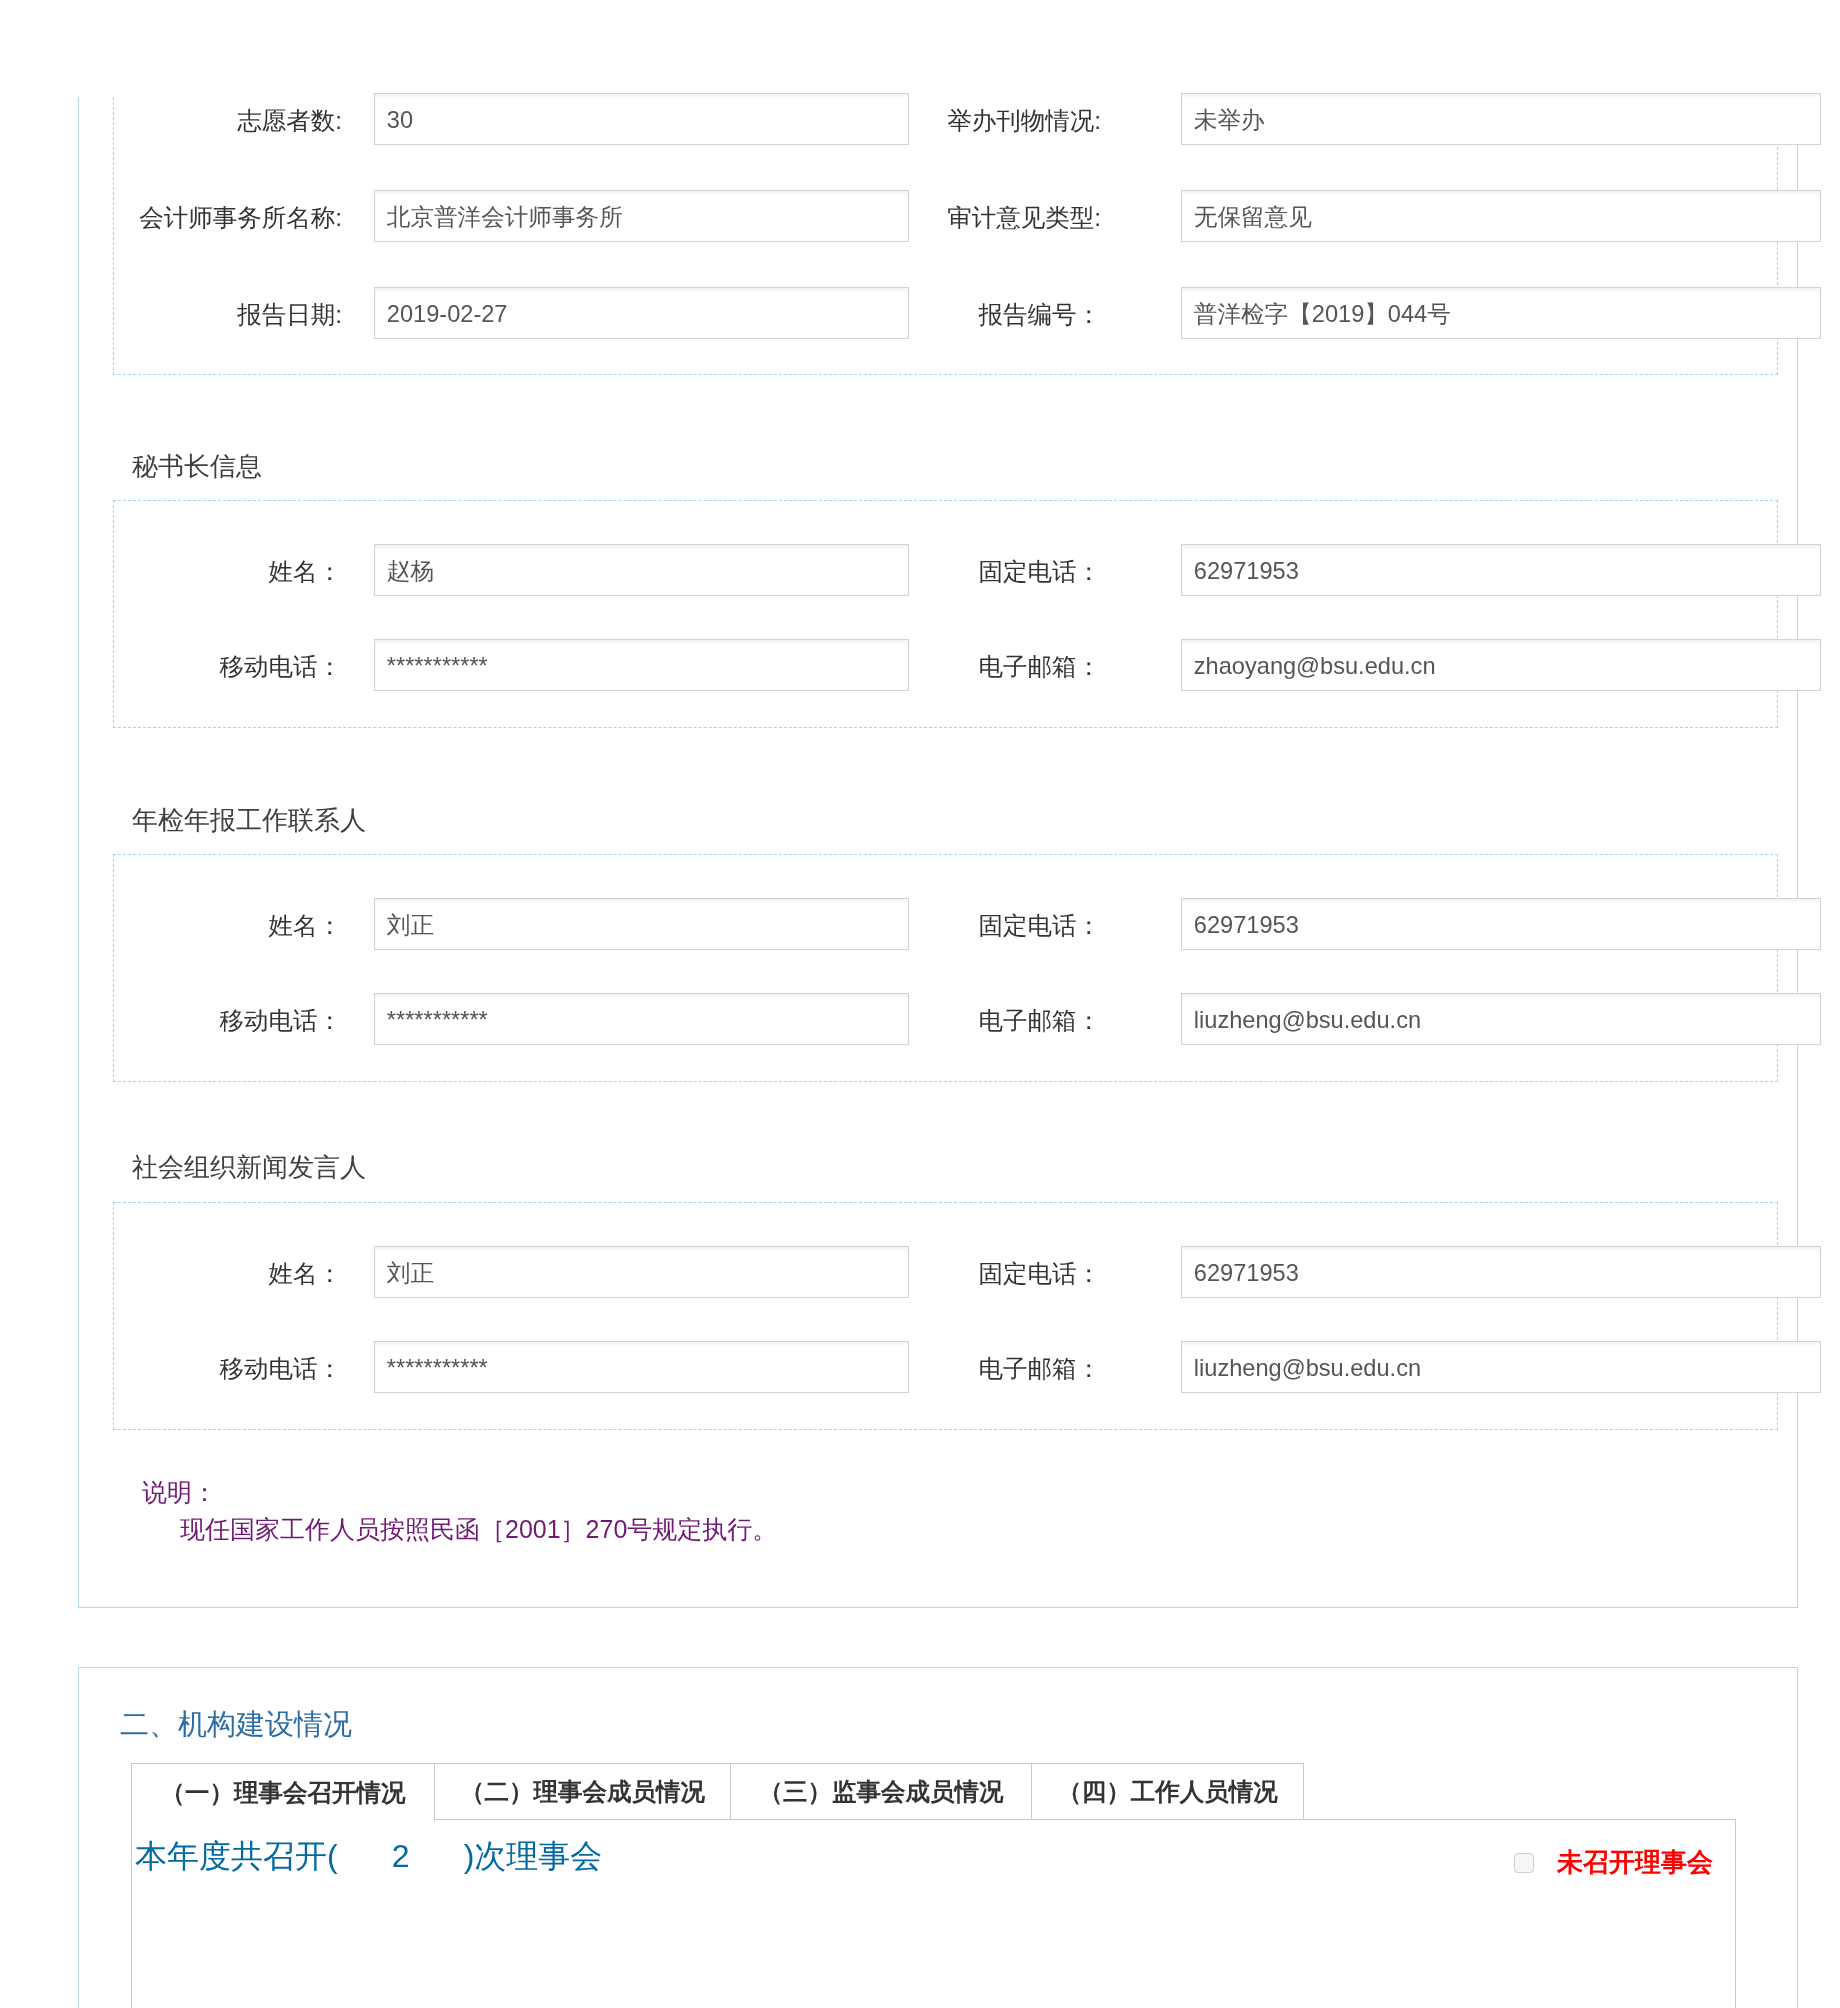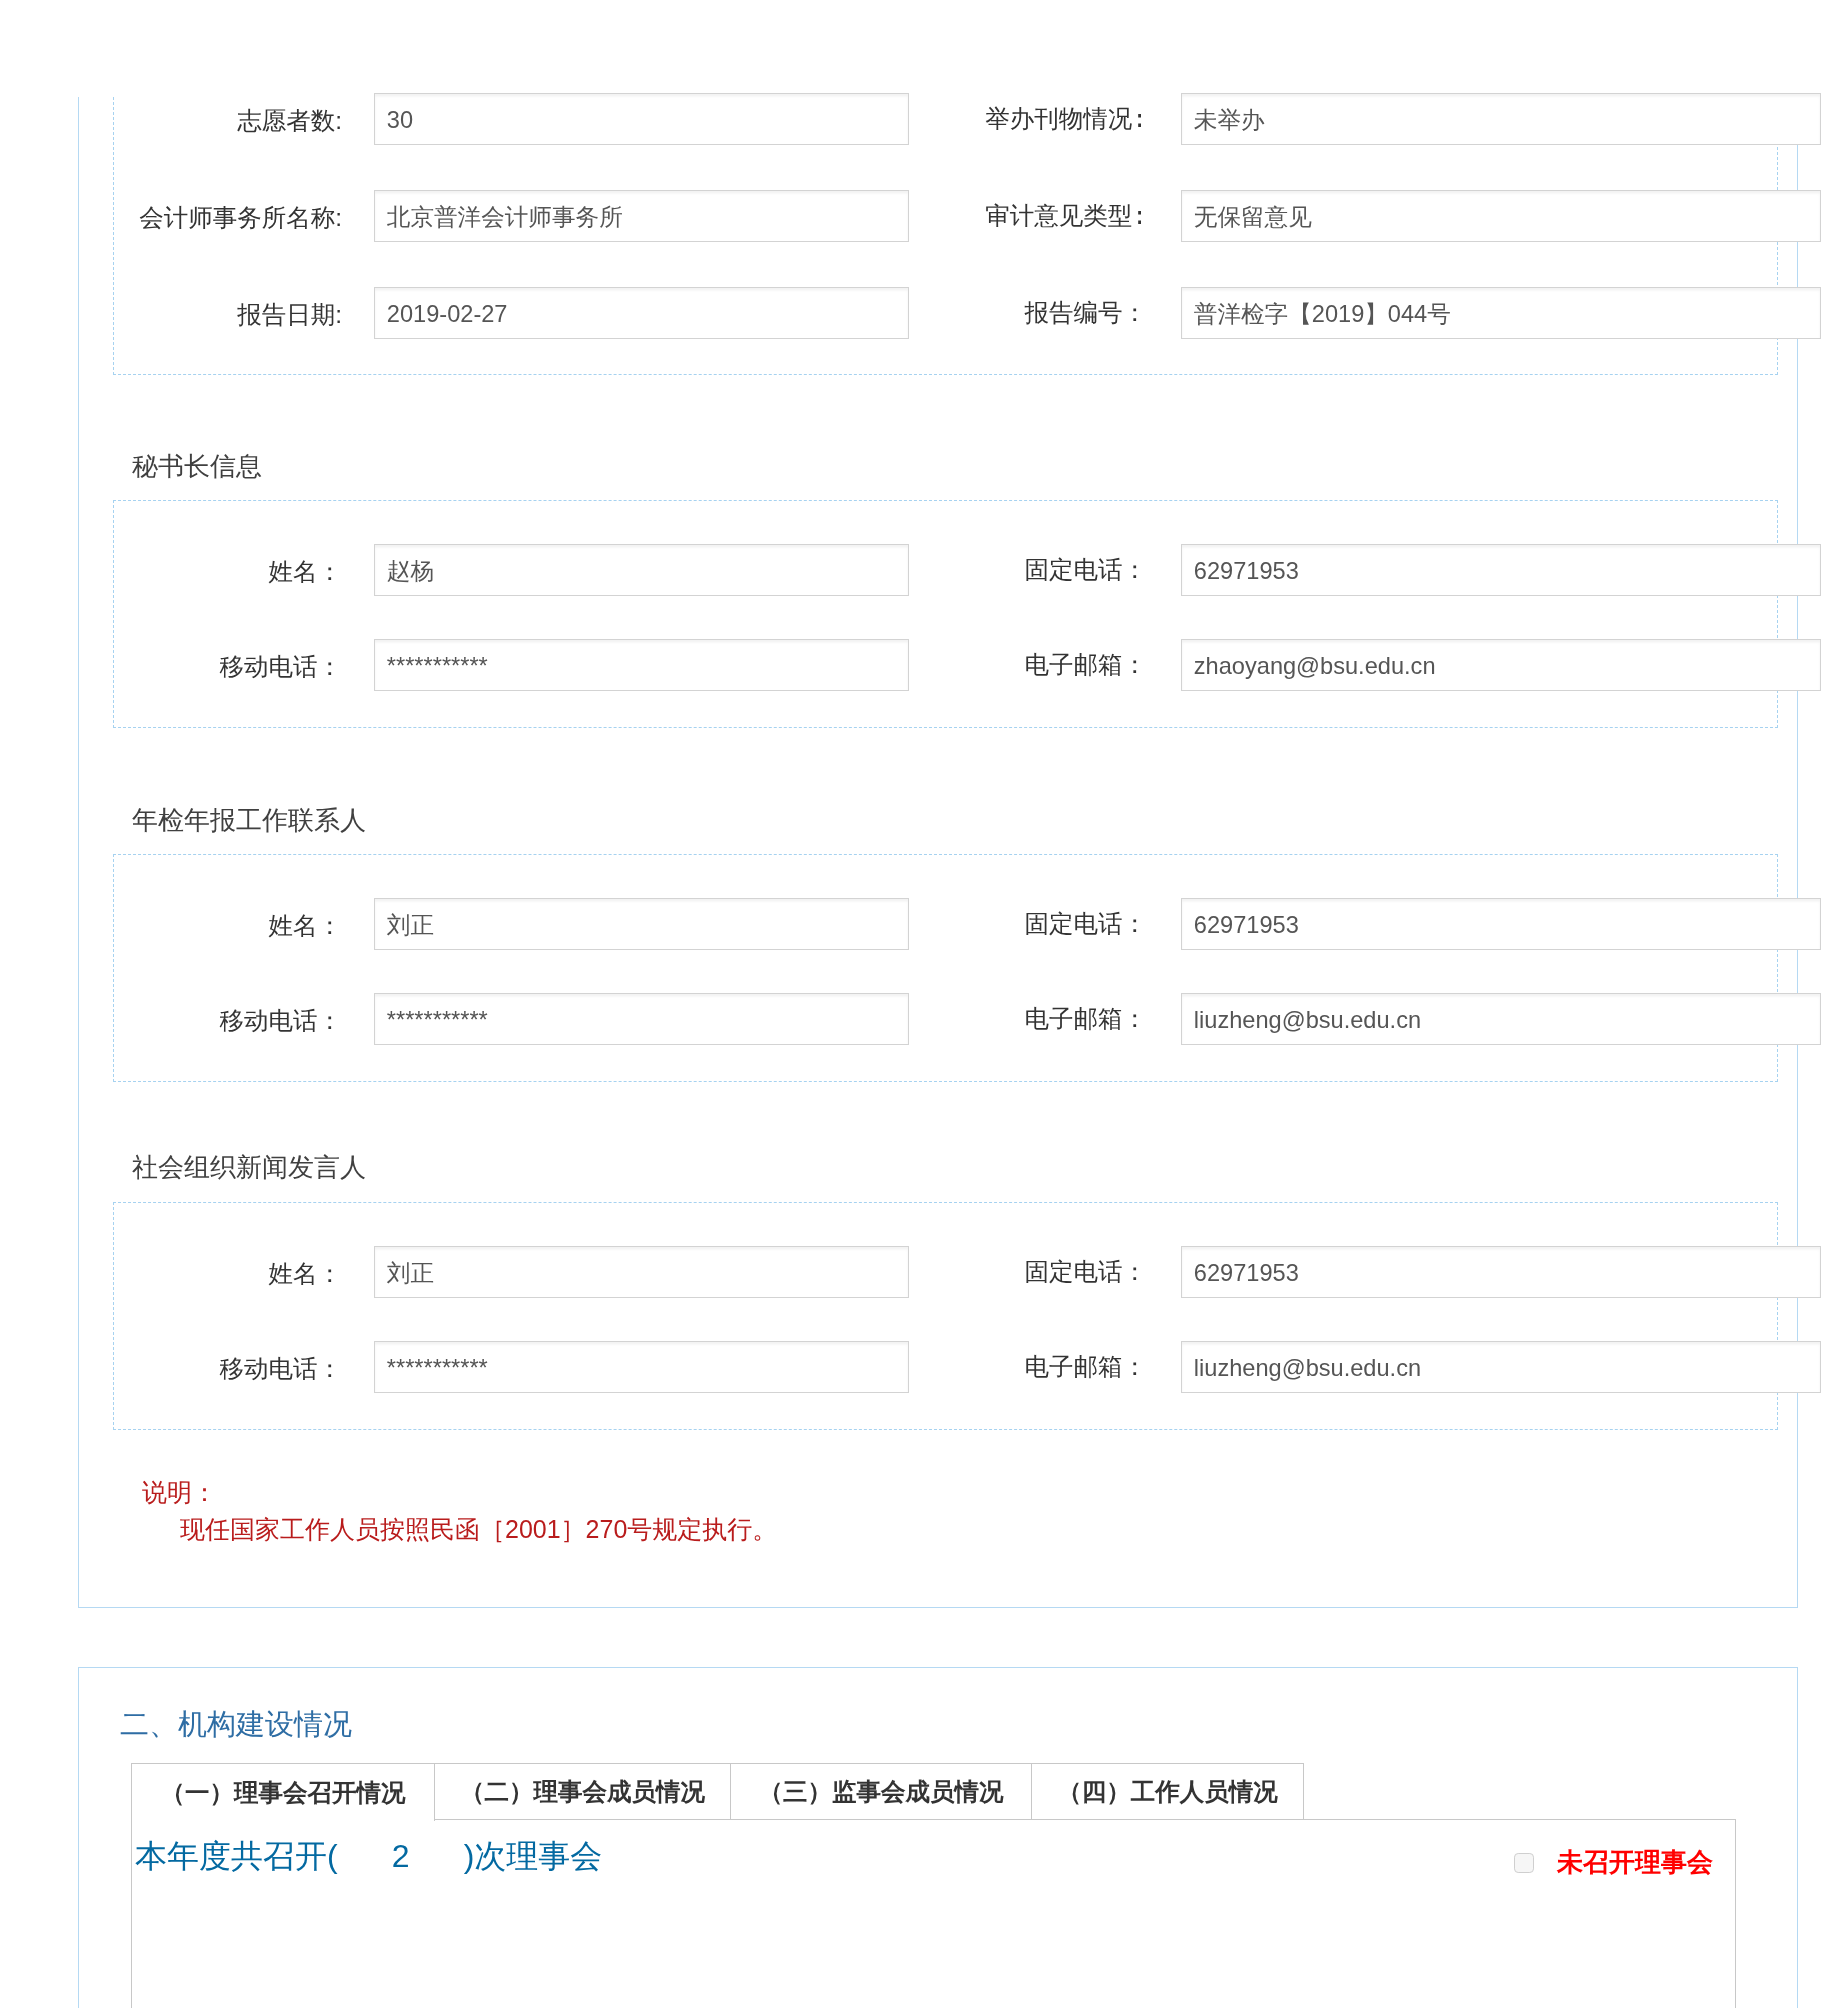--- a/index.html
+++ b/index.html
@@ -16,28 +16,28 @@
   .boxA{top:97px;height:278px;border-top:none;}
   .boxB{top:500px;height:228px;}
   .boxC{top:854px;height:228px;}
   .boxD{top:1202px;height:228px;}
   
   .sec-title{position:absolute;left:132px;font-size:26px;color:#404040;}
   
   .row{position:absolute;left:113px;width:1665px;height:56px;}
   .flabel{position:absolute;top:0;height:56px;line-height:56px;font-size:24.5px;color:#333;text-align:right;white-space:nowrap;}
   .flabel.l1{left:0;width:229px;}
-  .flabel.l2{left:805px;width:229px;font-family:Liberation Mono, monospace;}
+  .flabel.l2{left:759px;width:229px;}
   .finput{position:absolute;top:0;height:52px;line-height:52px;border:1.7px solid #d3d3d3;
           box-shadow:inset 0 2.5px 2.5px rgba(0,0,0,0.05);background:#fff;font-size:23.6px;color:#555;
           padding-left:11.8px;box-sizing:border-box;white-space:nowrap;overflow:hidden;}
   .finput.i1{left:261px;width:535px;}
   .finput.i2{left:1068px;width:640px;}
   
-  .note{position:absolute;color:#b91c1c;font-size:25px;white-space:nowrap;}
+  .note{position:absolute;color:#701a75;font-size:25px;white-space:nowrap;}
   
   .sec2-title{position:absolute;left:120px;top:1705px;font-size:29px;color:#2e6da4;}
   .tabs{position:absolute;left:131px;top:1763px;display:flex;z-index:3;font-weight:bold;}
   .tab{box-sizing:border-box;height:57px;border:1.7px solid #c8c8c8;background:#fff;
        display:flex;align-items:center;justify-content:center;font-size:24.5px;color:#333;white-space:nowrap;}
   .tab + .tab{border-left:none;}
   .tab.active{height:58px;border-bottom:none;}
   .contentbox{position:absolute;left:131px;top:1819px;width:1605px;height:337px;
               border:1.7px solid #c8c8c8;border-bottom:none;background:#fff;box-sizing:border-box;z-index:1;}
   .meeting-line{position:absolute;left:135px;top:1835px;font-size:32px;color:#0369a1;z-index:2;white-space:nowrap;}

